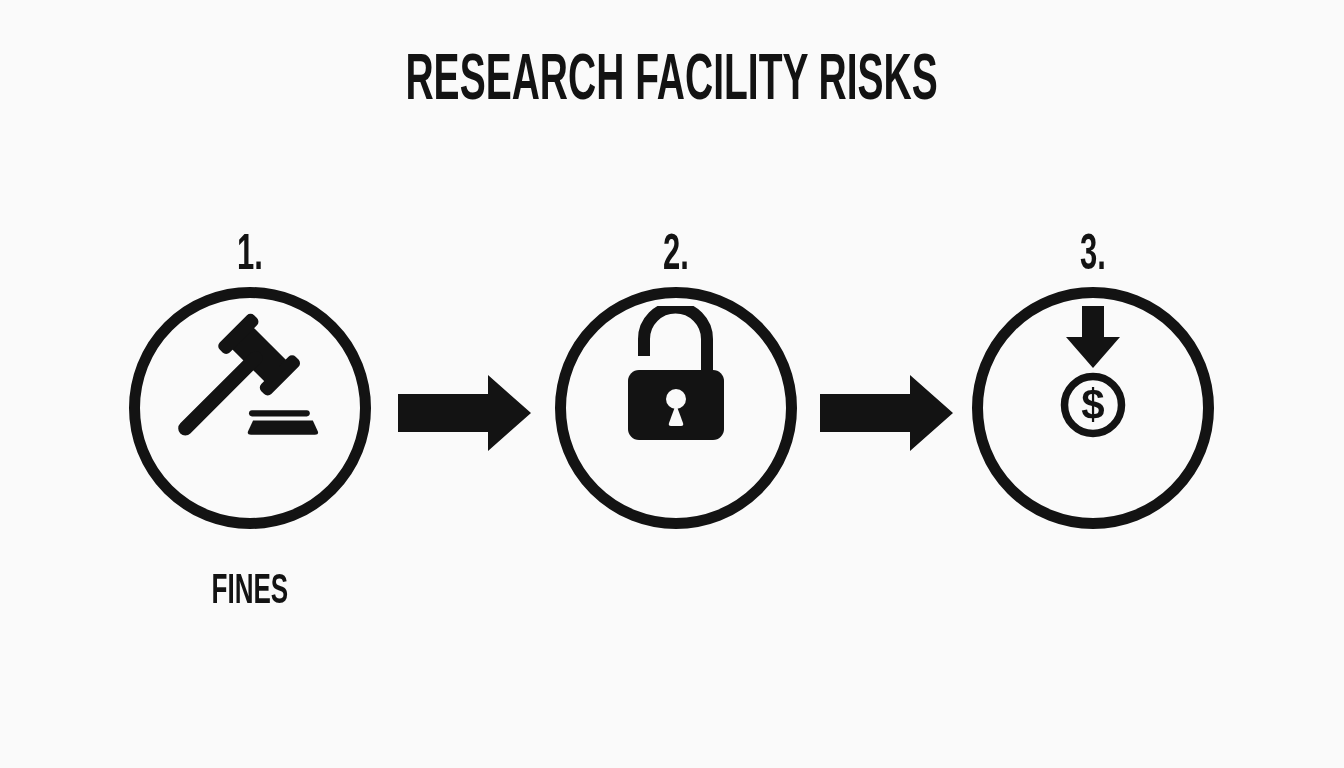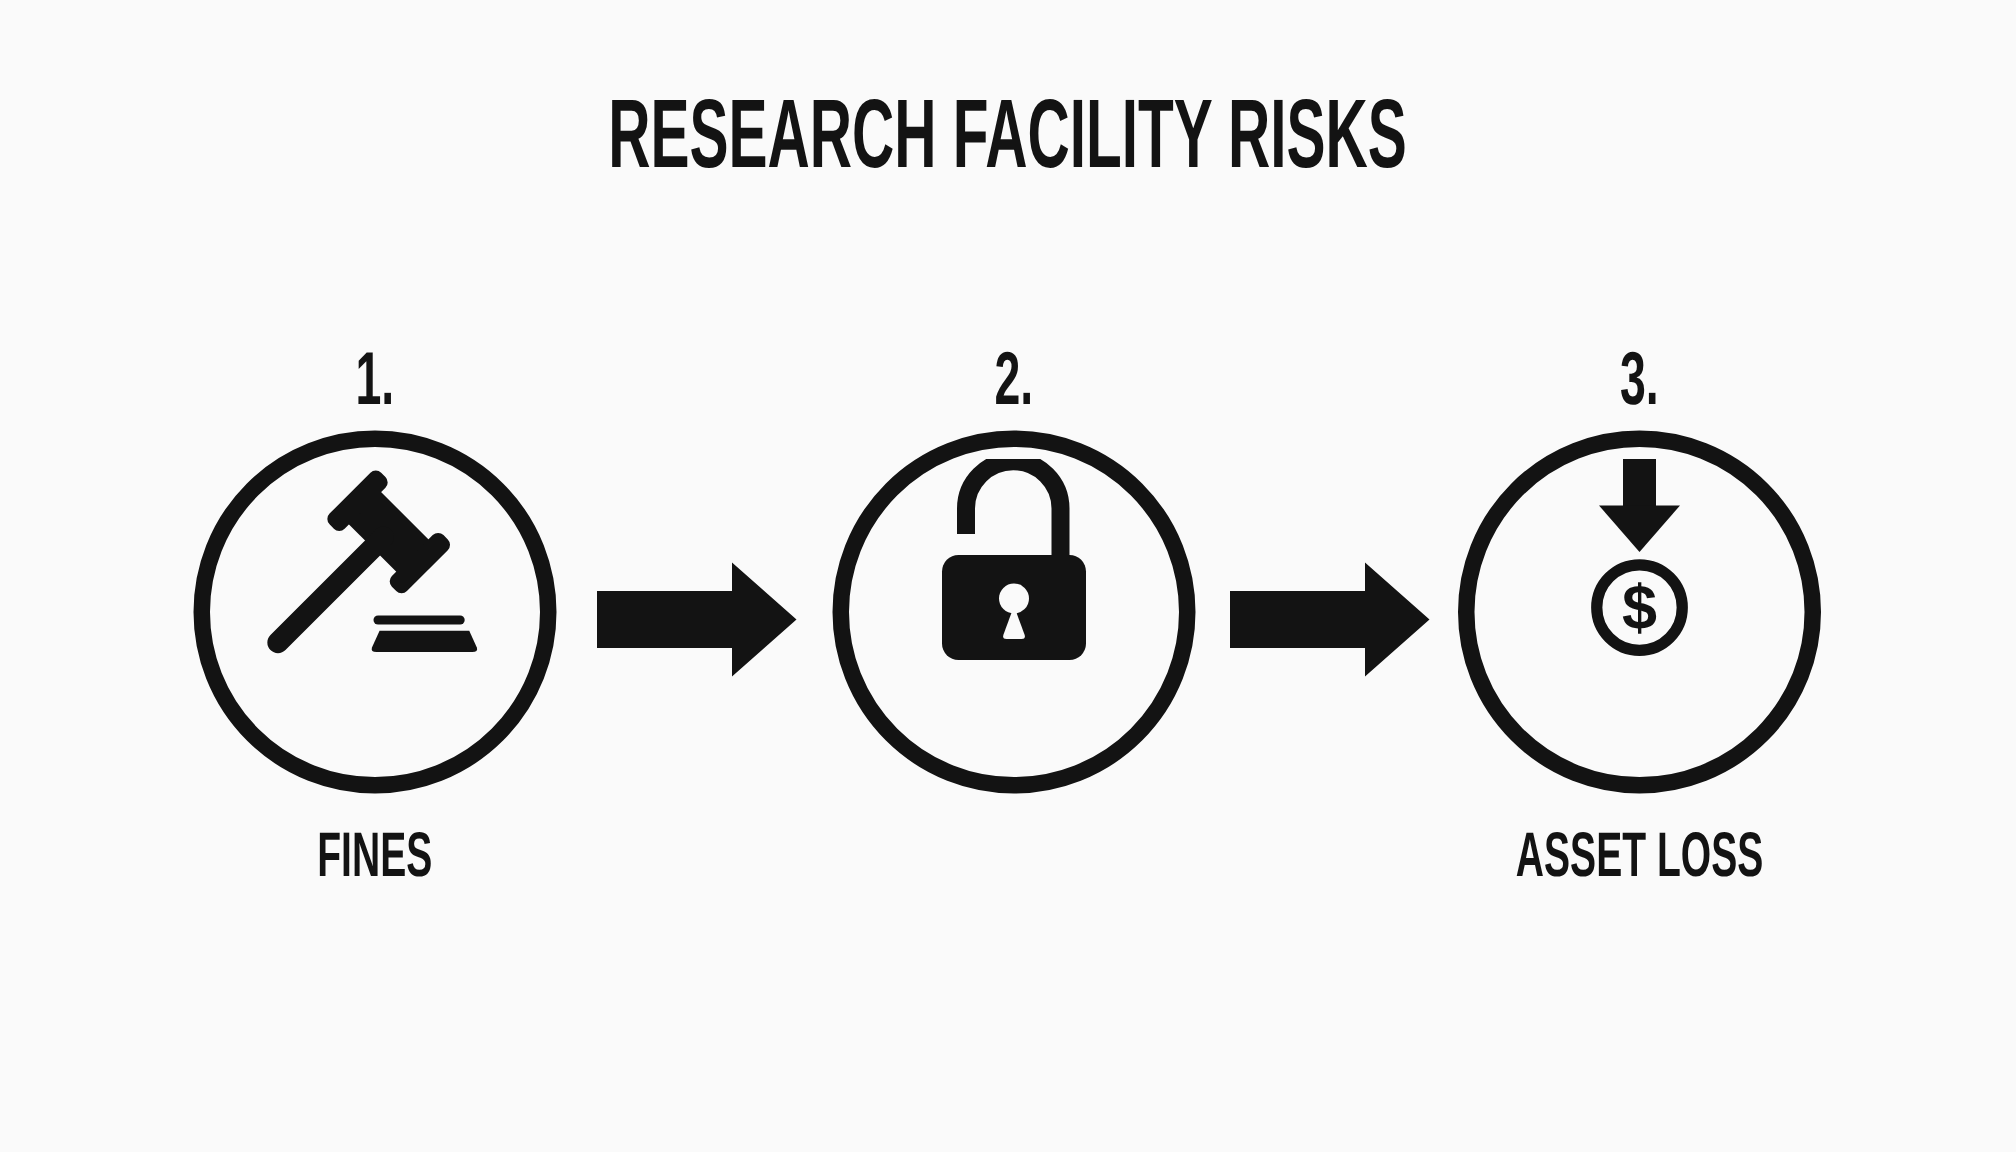--- a/index.html
+++ b/index.html
@@ -18,21 +18,20 @@
   }
   
   .cond{display:inline-block;white-space:nowrap;transform:scaleX(0.60);transform-origin:50% 50%;}
   .cond-m{display:inline-block;white-space:nowrap;transform:scaleX(0.62);transform-origin:50% 50%;}
 
   .title{
     position:absolute;top:42px;left:0;width:100%;
     text-align:center;
     font-size:65px;line-height:70px;font-weight:bold;
     color:var(--ink);
-    margin-top:12px;
   }
 
   .step{
     position:absolute;top:226px;width:300px;
     display:flex;flex-direction:column;align-items:center;
   }
   .step.s1{left:100px;}
   .step.s2{left:526px;}
   .step.s3{left:943px;}
 
@@ -41,21 +40,21 @@
     text-align:center;color:var(--ink);
   }
   .circle{
     margin-top:9px;
     width:242px;height:242px;box-sizing:border-box;
     border:11px solid var(--ink);
     border-radius:50%;
     display:flex;align-items:flex-start;justify-content:center;
   }
   .label{
-    margin-top:19px;
+    margin-top:38px;
     font-size:42px;line-height:44px;font-weight:bold;
     text-align:center;color:var(--ink);
   }
 
   .icon .ink{fill:var(--ink);}
   .icon .hole{fill:var(--background);}
   .icon .stroke-ink{fill:none;stroke:var(--ink);}
 
   .icon-gavel{width:152px;height:152px;margin-top:12px;}
   .icon-lock{width:100px;height:136px;margin-top:8px;}
@@ -131,18 +130,15 @@
       <span class="cond-m">3.</span>
     </div>
     <div class="circle">
       <svg class="icon icon-money" viewBox="0 0 66 132" aria-hidden="true">
         <rect class="ink" x="22" y="0" width="22" height="33"></rect>
         <path class="ink" d="M6 31 L60 31 L33 62 Z"></path>
         <circle class="stroke-ink" stroke-width="7.5" cx="33" cy="99" r="28.5"></circle>
         <text class="money-dollar" x="33" y="113" text-anchor="middle">$</text>
       </svg>
     </div>
-    <div class="label">
-      <span class="cond-m">ASSET LOSS</span>
-    </div>
   </section>
 
 </div>
 
 </body></html>

